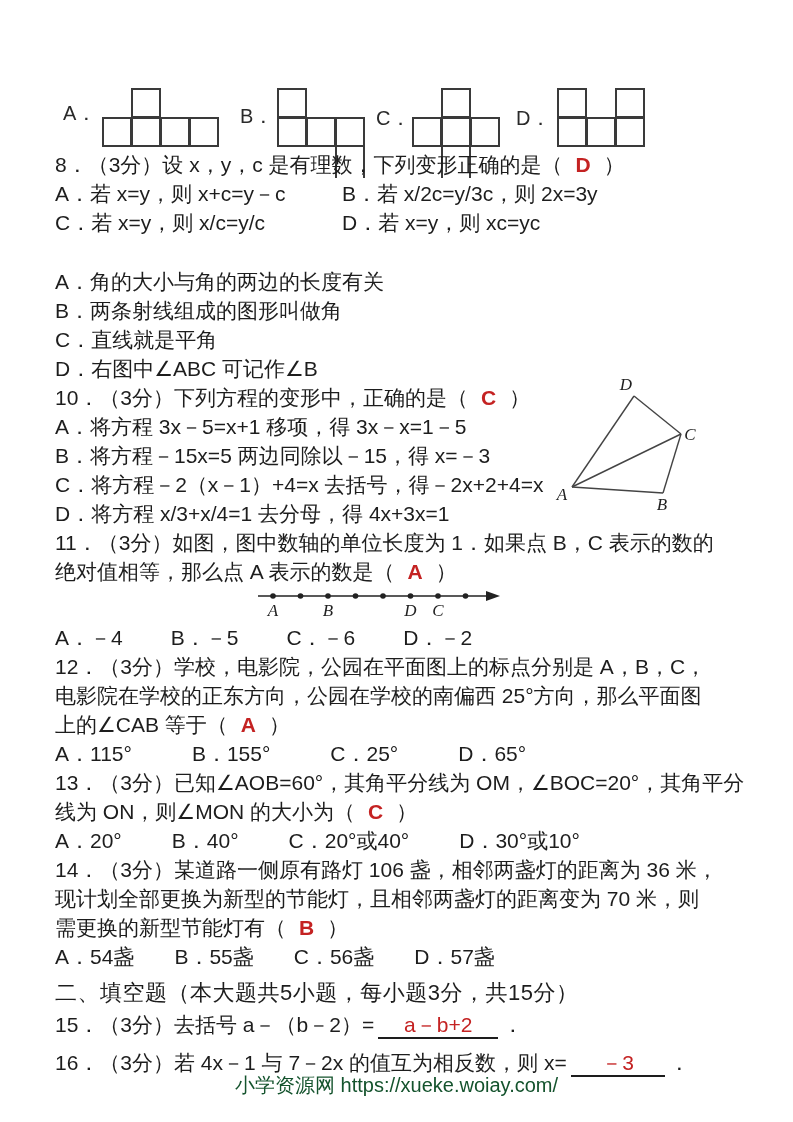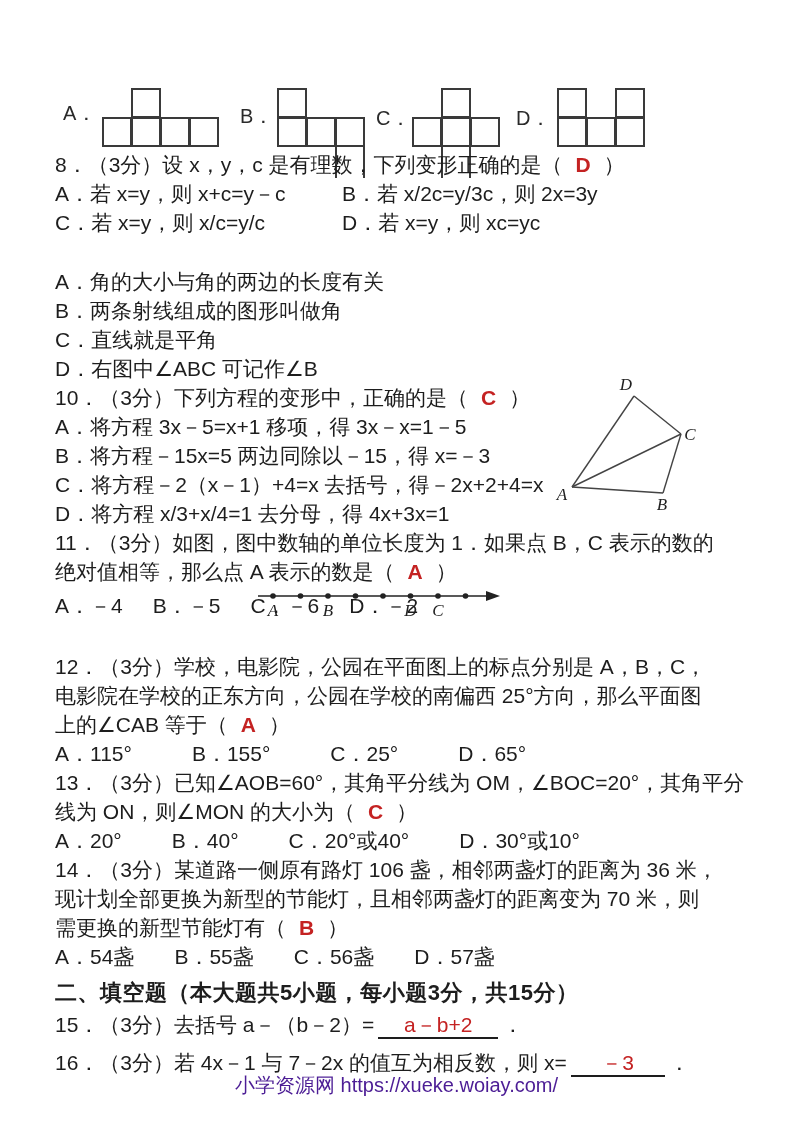--- a/index.html
+++ b/index.html
@@ -5,25 +5,25 @@
   html,body{margin:0;padding:0;background:#fff;}
   .page{
     position:relative;width:793px;height:1122px;background:#ffffff;overflow:hidden;
     font-family:"Liberation Sans","DejaVu Sans",sans-serif;color:#1d1d1d;
   }
   .line{position:absolute;left:55px;font-size:21px;line-height:26px;white-space:nowrap;z-index:2;}
   .col2{position:absolute;left:287px;top:0;white-space:nowrap;}
   .twocol{width:685px;}
   .ans{color:#c42222;font-weight:700;padding:0 13px;}
   .opts{display:flex;align-items:baseline;}
-  .heading{font-weight:700;font-size:22px;letter-spacing:0.5px;}
+  .heading{font-weight:400;font-size:22px;letter-spacing:0.5px;}
   .blank{display:inline-block;min-width:104px;text-align:center;border-bottom:2px solid #1d1d1d;
          color:#c42222;margin:0 4px;padding:0 8px;line-height:24px;}
   .blank.small{min-width:78px;}
-  .footer{position:absolute;left:0;top:1072px;width:100%;text-align:center;color:#4c1d95;
+  .footer{position:absolute;left:0;top:1072px;width:100%;text-align:center;color:#14532d;
           font-size:20px;z-index:1;}
   
   .figrow{position:absolute;left:0;top:0;width:793px;height:200px;z-index:1;}
   .figlabel{position:absolute;font-size:20px;color:#2a2a2a;}
   .cell{position:absolute;width:30px;height:30px;border:2px solid #3a3a3a;box-sizing:border-box;background:transparent;}
   .cell.open{border-top:none;border-bottom:none;height:32px;}
   svg text{font-family:"Liberation Serif","DejaVu Serif",serif;font-style:italic;fill:#222;}
 </style>
 </head>
 <body>
@@ -105,21 +105,21 @@
         <circle cx="170.5" cy="11" r="2.8"></circle>
       <circle cx="198" cy="11" r="2.8"></circle>
         <circle cx="225.5" cy="11" r="2.8"></circle>
     </g>
     <text x="33" y="31" font-size="17" text-anchor="middle">A</text>
     <text x="88" y="31" font-size="17" text-anchor="middle">B</text>
     <text x="170.5" y="31" font-size="17" text-anchor="middle">D</text>
     <text x="198" y="31" font-size="17" text-anchor="middle">C</text>
   </svg>
 
-  <div class="line opts" style="top:593px;gap:30px">
+  <div class="line opts" style="top:625px;gap:48px">
     <span>A．－4</span>
     <span>B．－5</span>
     <span>C．－6</span>
     <span>D．－2</span>
   </div>
 
   <div class="line" style="top:654px">12．（3分）学校，电影院，公园在平面图上的标点分别是 A，B，C，</div>
   <div class="line" style="top:683px">电影院在学校的正东方向，公园在学校的南偏西 25°方向，那么平面图</div>
   <div class="line" style="top:712px"><span>上的∠CAB 等于（</span><span class="ans">A</span><span>）</span></div>
   <div class="line opts" style="top:741px;gap:60px">

